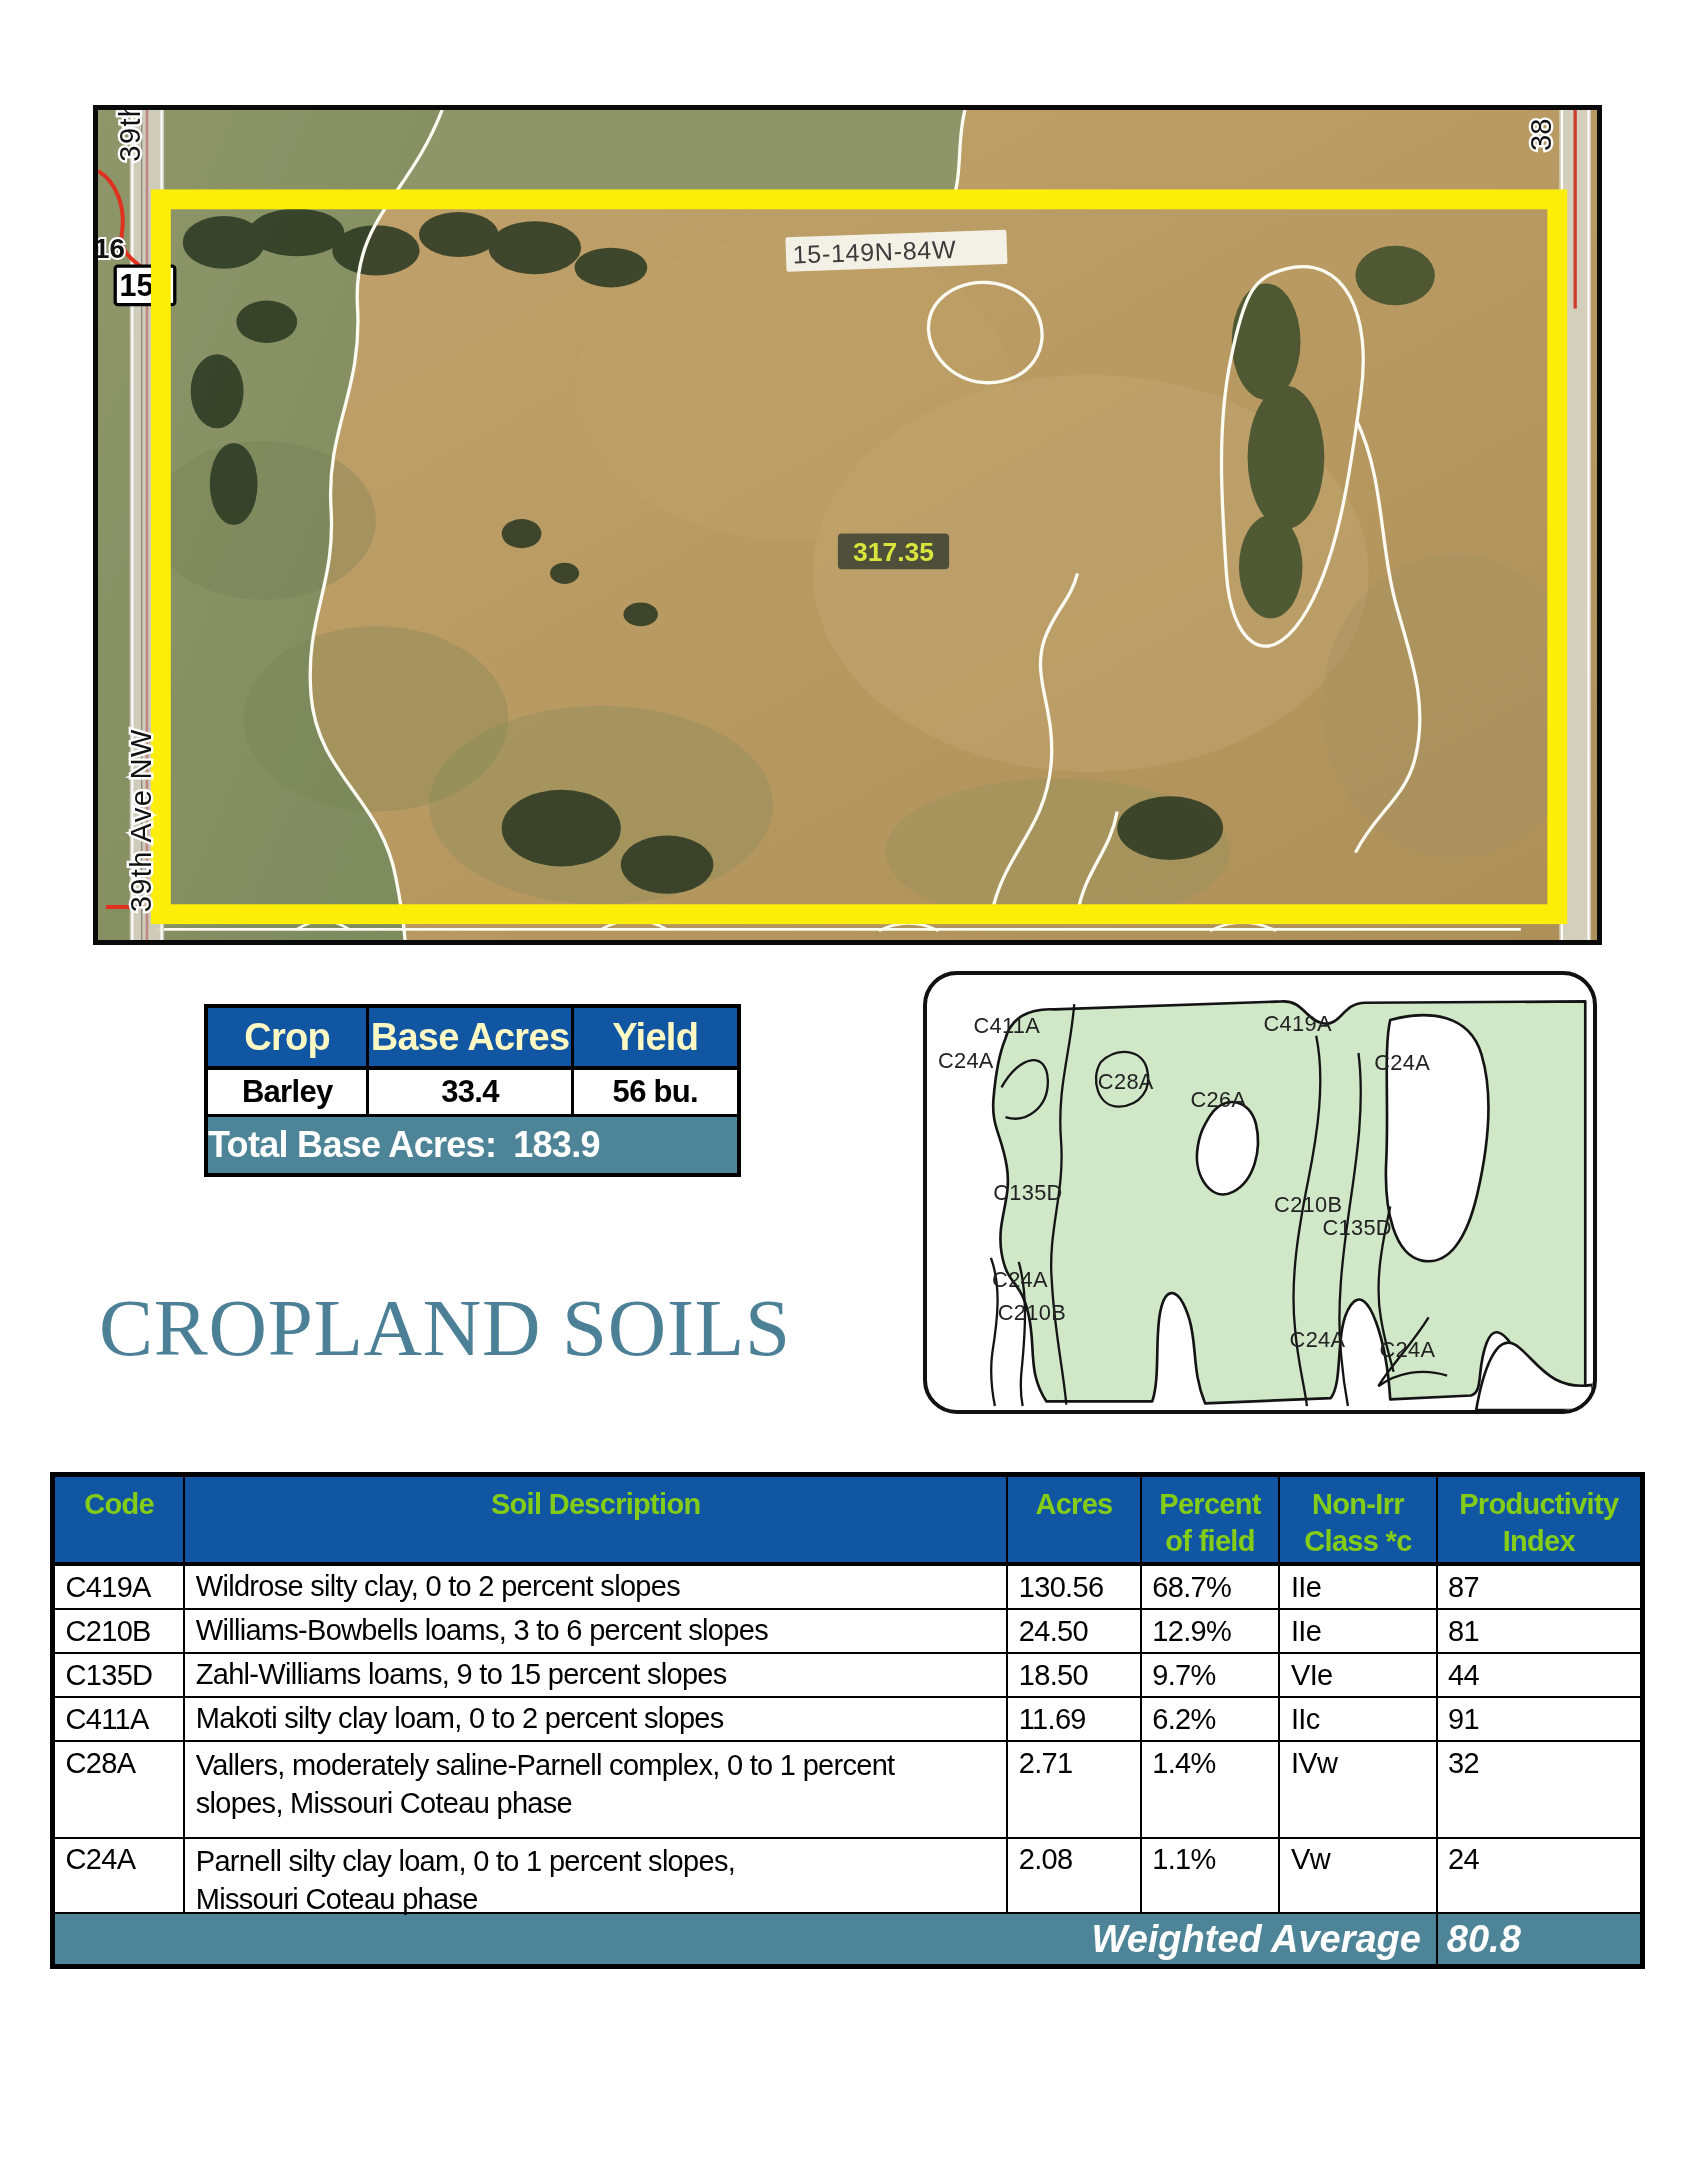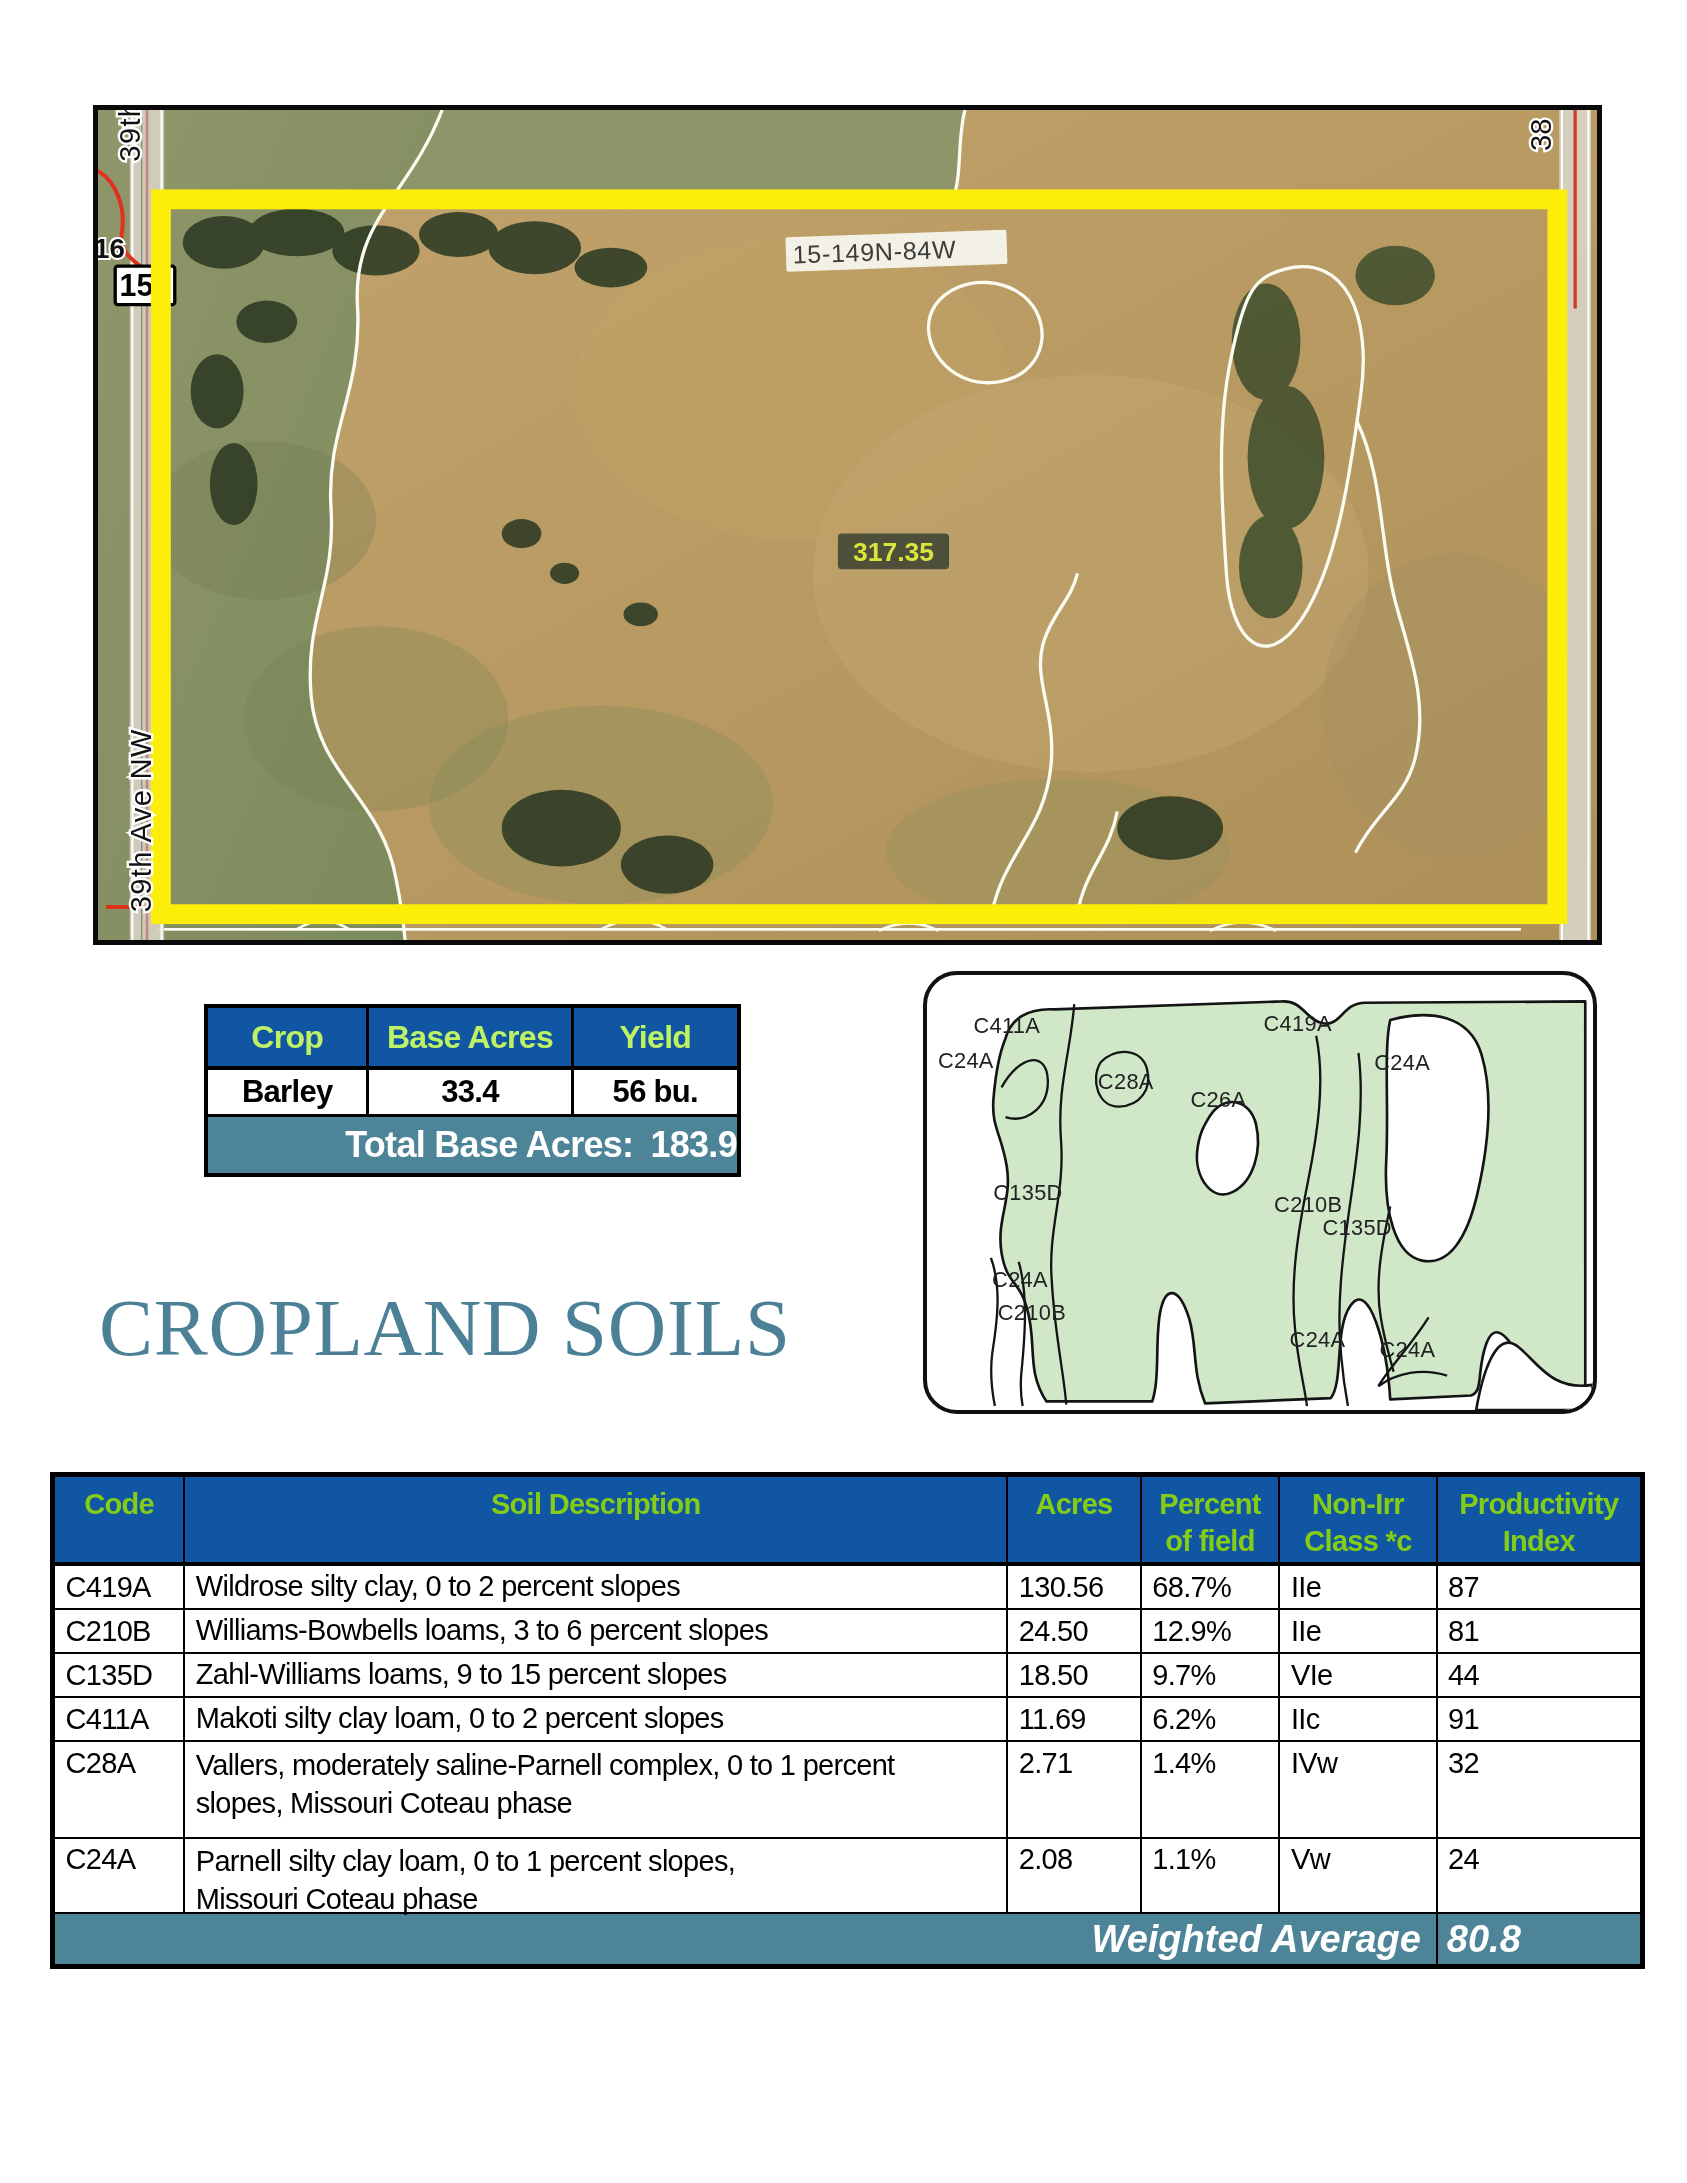--- a/index.html
+++ b/index.html
@@ -11,23 +11,23 @@
   .map-frame{position:absolute;left:93px;top:105px;width:1499px;height:830px;
              border:5.3px solid #0a0a0a;box-sizing:content-box;background:#b79b66;overflow:hidden;}
 
   
   .crop-table{position:absolute;left:204px;top:1004px;width:529px;border:4.6px solid #000;background:#fff;}
   .ct-row{display:grid;grid-template-columns:245fr 310fr 248fr;}
   .ct-cell{display:flex;align-items:center;justify-content:center;border-right:3.3px solid #000;
            font-weight:bold;font-size:31px;letter-spacing:-0.7px;color:#000;}
   .ct-cell:last-child{border-right:none;}
   .ct-head{height:58px;background:#1156a3;border-bottom:4px solid #000;}
-  .ct-head .ct-cell{color:#bef264;font-size:32px;}
+  .ct-head .ct-cell{color:#fef9c3;font-size:38px;}
   .ct-data{height:44px;border-bottom:3.3px solid #000;}
-  .ct-total{height:56px;background:#4e8497;display:flex;align-items:center;justify-content:flex-end;
+  .ct-total{height:56px;background:#4e8497;display:flex;align-items:center;justify-content:flex-start;
             color:#fff;font-weight:bold;font-size:36px;letter-spacing:-0.7px;gap:17px;}
 
   
   .page-title{position:absolute;left:99px;top:1282px;font-family:"Liberation Serif",serif;
               font-size:81px;color:#4b8096;letter-spacing:0.7px;white-space:nowrap;}
 
   
   .soil-panel{position:absolute;left:923px;top:971px;width:666px;height:435px;background:#fff;
               border:4.6px solid #111;border-radius:34px;overflow:hidden;}
   .soil-panel text{font-family:"Liberation Sans",sans-serif;font-size:33px;fill:#222;letter-spacing:.5px;}

